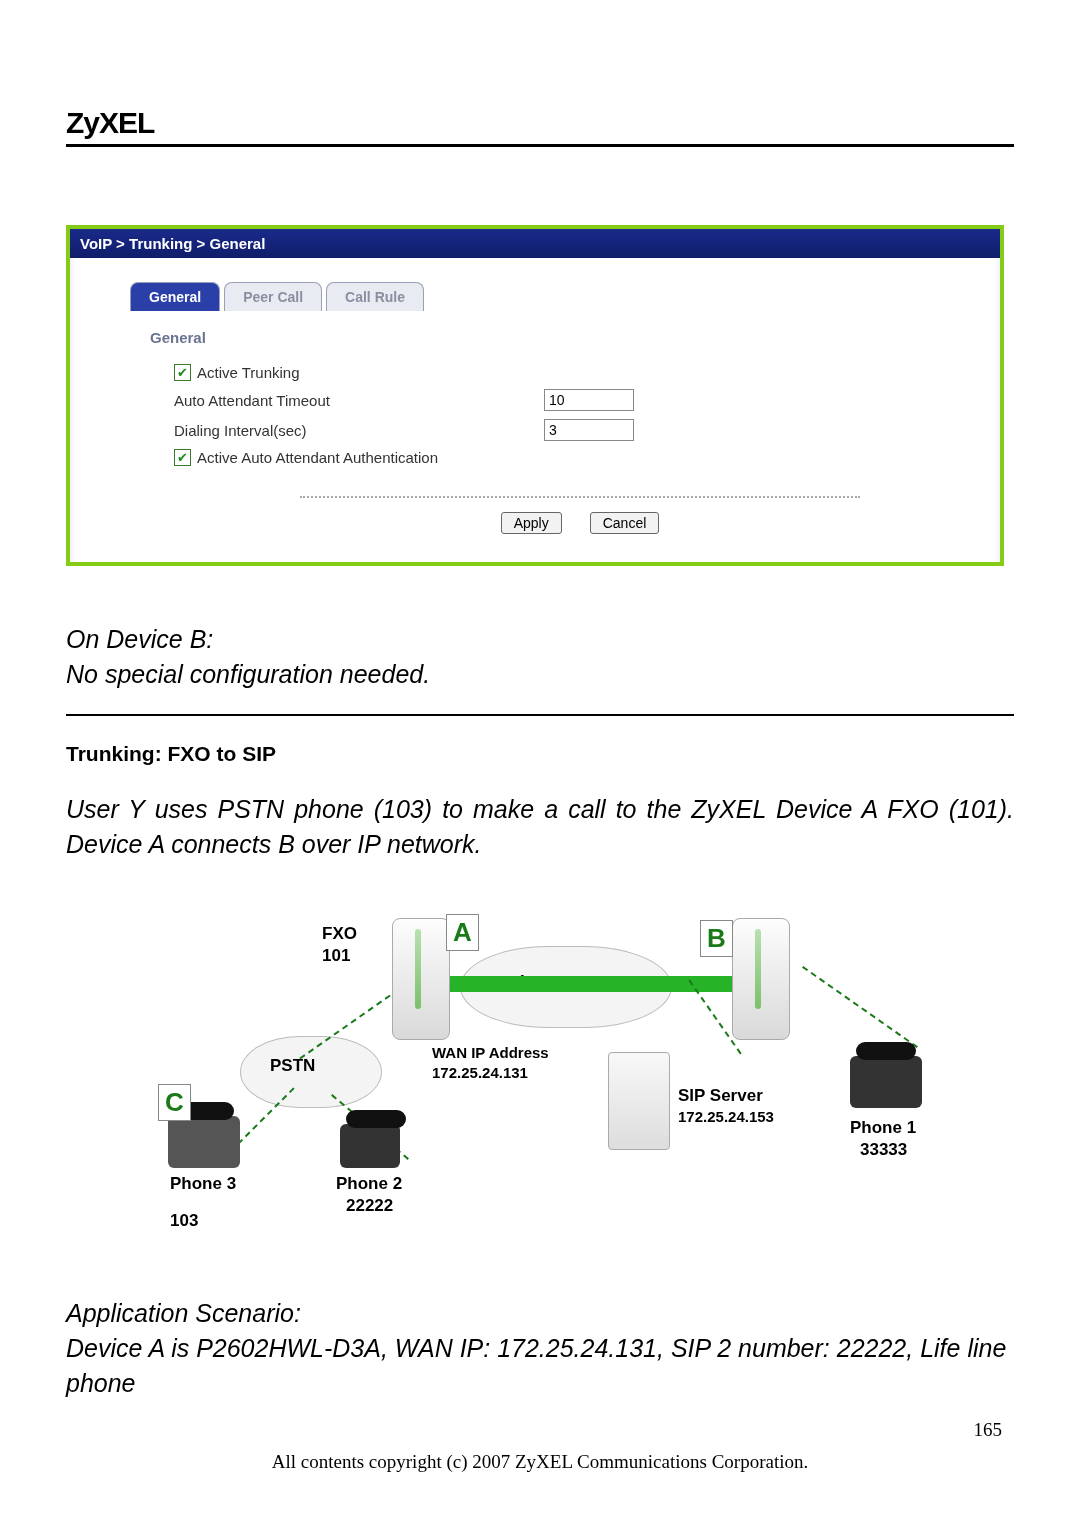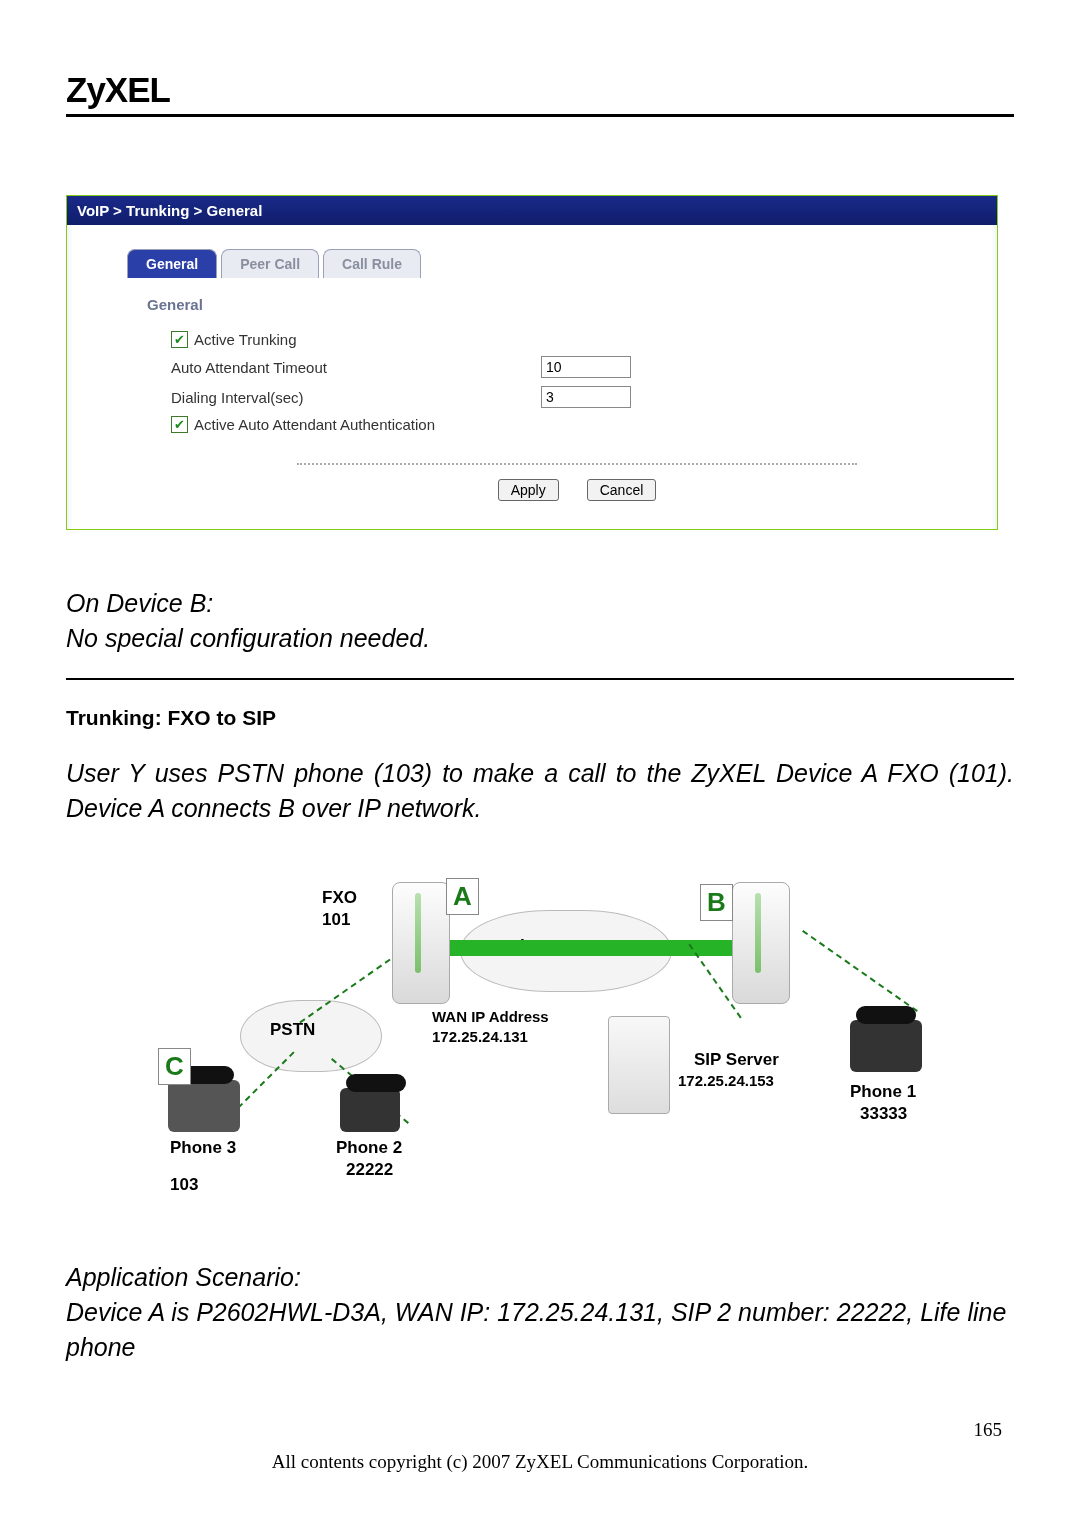--- a/index.html
+++ b/index.html
@@ -22,34 +22,35 @@
   .header-row {
     display: flex;
     align-items: flex-end;
     justify-content: space-between;
     border-bottom: 3px solid #000;
     padding-bottom: 4px;
   }
   .logo {
     font-family: "Arial Black", Arial, sans-serif;
     font-weight: 900;
-    font-size: 35px;
+    font-size: 30px;
     letter-spacing: -1px;
+    margin-top: 36px;
   }
   .doc-title {
     font-family: "Times New Roman", Times, serif;
     font-weight: bold;
     font-size: 28px;
   }
 
   
   .shot {
     margin: 78px 0 0 0;
     width: 930px;
-    border: 1px solid #84cc16;
+    border: 4px solid #84cc16;
     font-family: Verdana, Arial, sans-serif;
     font-size: 14px;
     color: #4a4a4a;
   }
   .shot-breadcrumb {
     background: linear-gradient(#1a2a8a, #0f1d6a);
     color: #fff;
     font-weight: bold;
     padding: 6px 10px;
     font-size: 15px;
@@ -326,21 +327,21 @@
       <div class="dlabel" style="left:182px; top:18px;">FXO</div>
       <div class="dlabel" style="left:182px; top:40px;">101</div>
 
       <div class="dev" style="left:592px; top:12px;"></div>
       <div class="lbl-badge" style="left:560px; top:14px;">B</div>
 
       <div class="dlabel tiny" style="left:292px; top:138px; font-weight:bold;">WAN IP Address</div>
       <div class="dlabel tiny" style="left:292px; top:158px; font-weight:bold;">172.25.24.131</div>
 
       <div class="server" style="left:468px; top:146px;"></div>
-      <div class="dlabel" style="left:538px; top:180px;margin-left:16px;">SIP Server</div>
+      <div class="dlabel" style="left:538px; top:180px;">SIP Server</div>
       <div class="dlabel tiny" style="left:538px; top:202px; font-weight:bold;">172.25.24.153</div>
 
       <div class="phone" style="left:710px; top:150px;"></div>
       <div class="dlabel" style="left:710px; top:212px;">Phone 1</div>
       <div class="dlabel" style="left:720px; top:234px;">33333</div>
 
       <div class="phone" style="left:200px; top:218px; width:60px; height:44px;"></div>
       <div class="dlabel" style="left:196px; top:268px;">Phone 2</div>
       <div class="dlabel" style="left:206px; top:290px;">22222</div>
 

